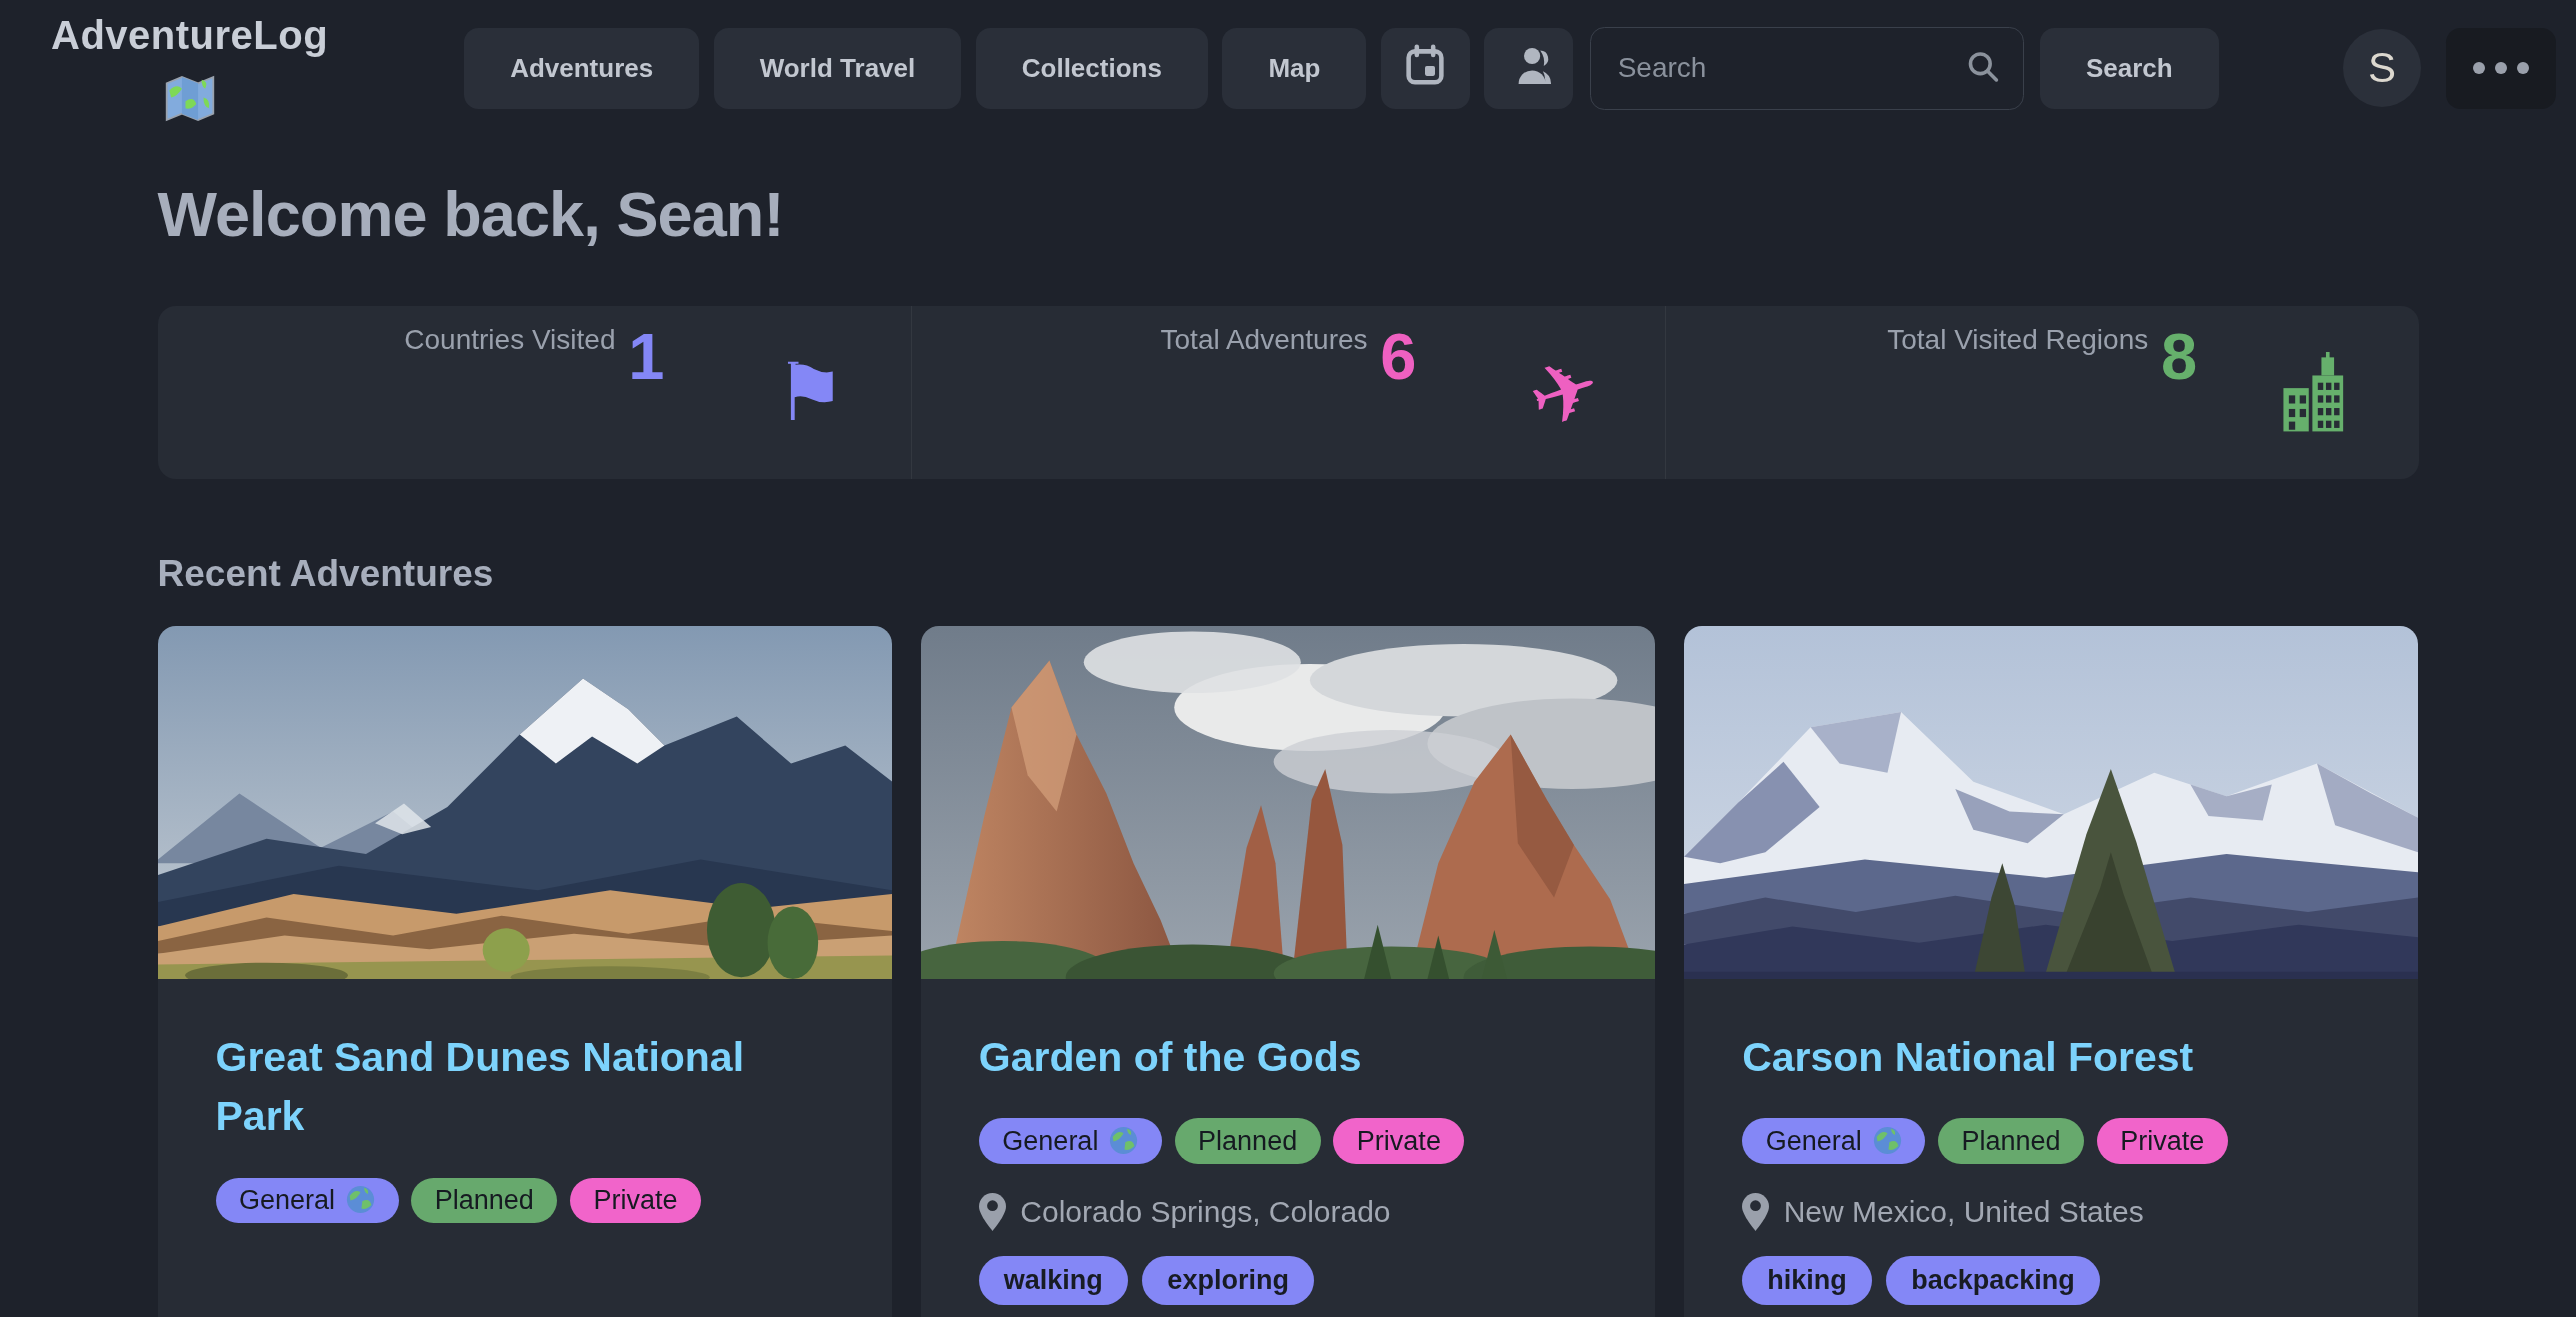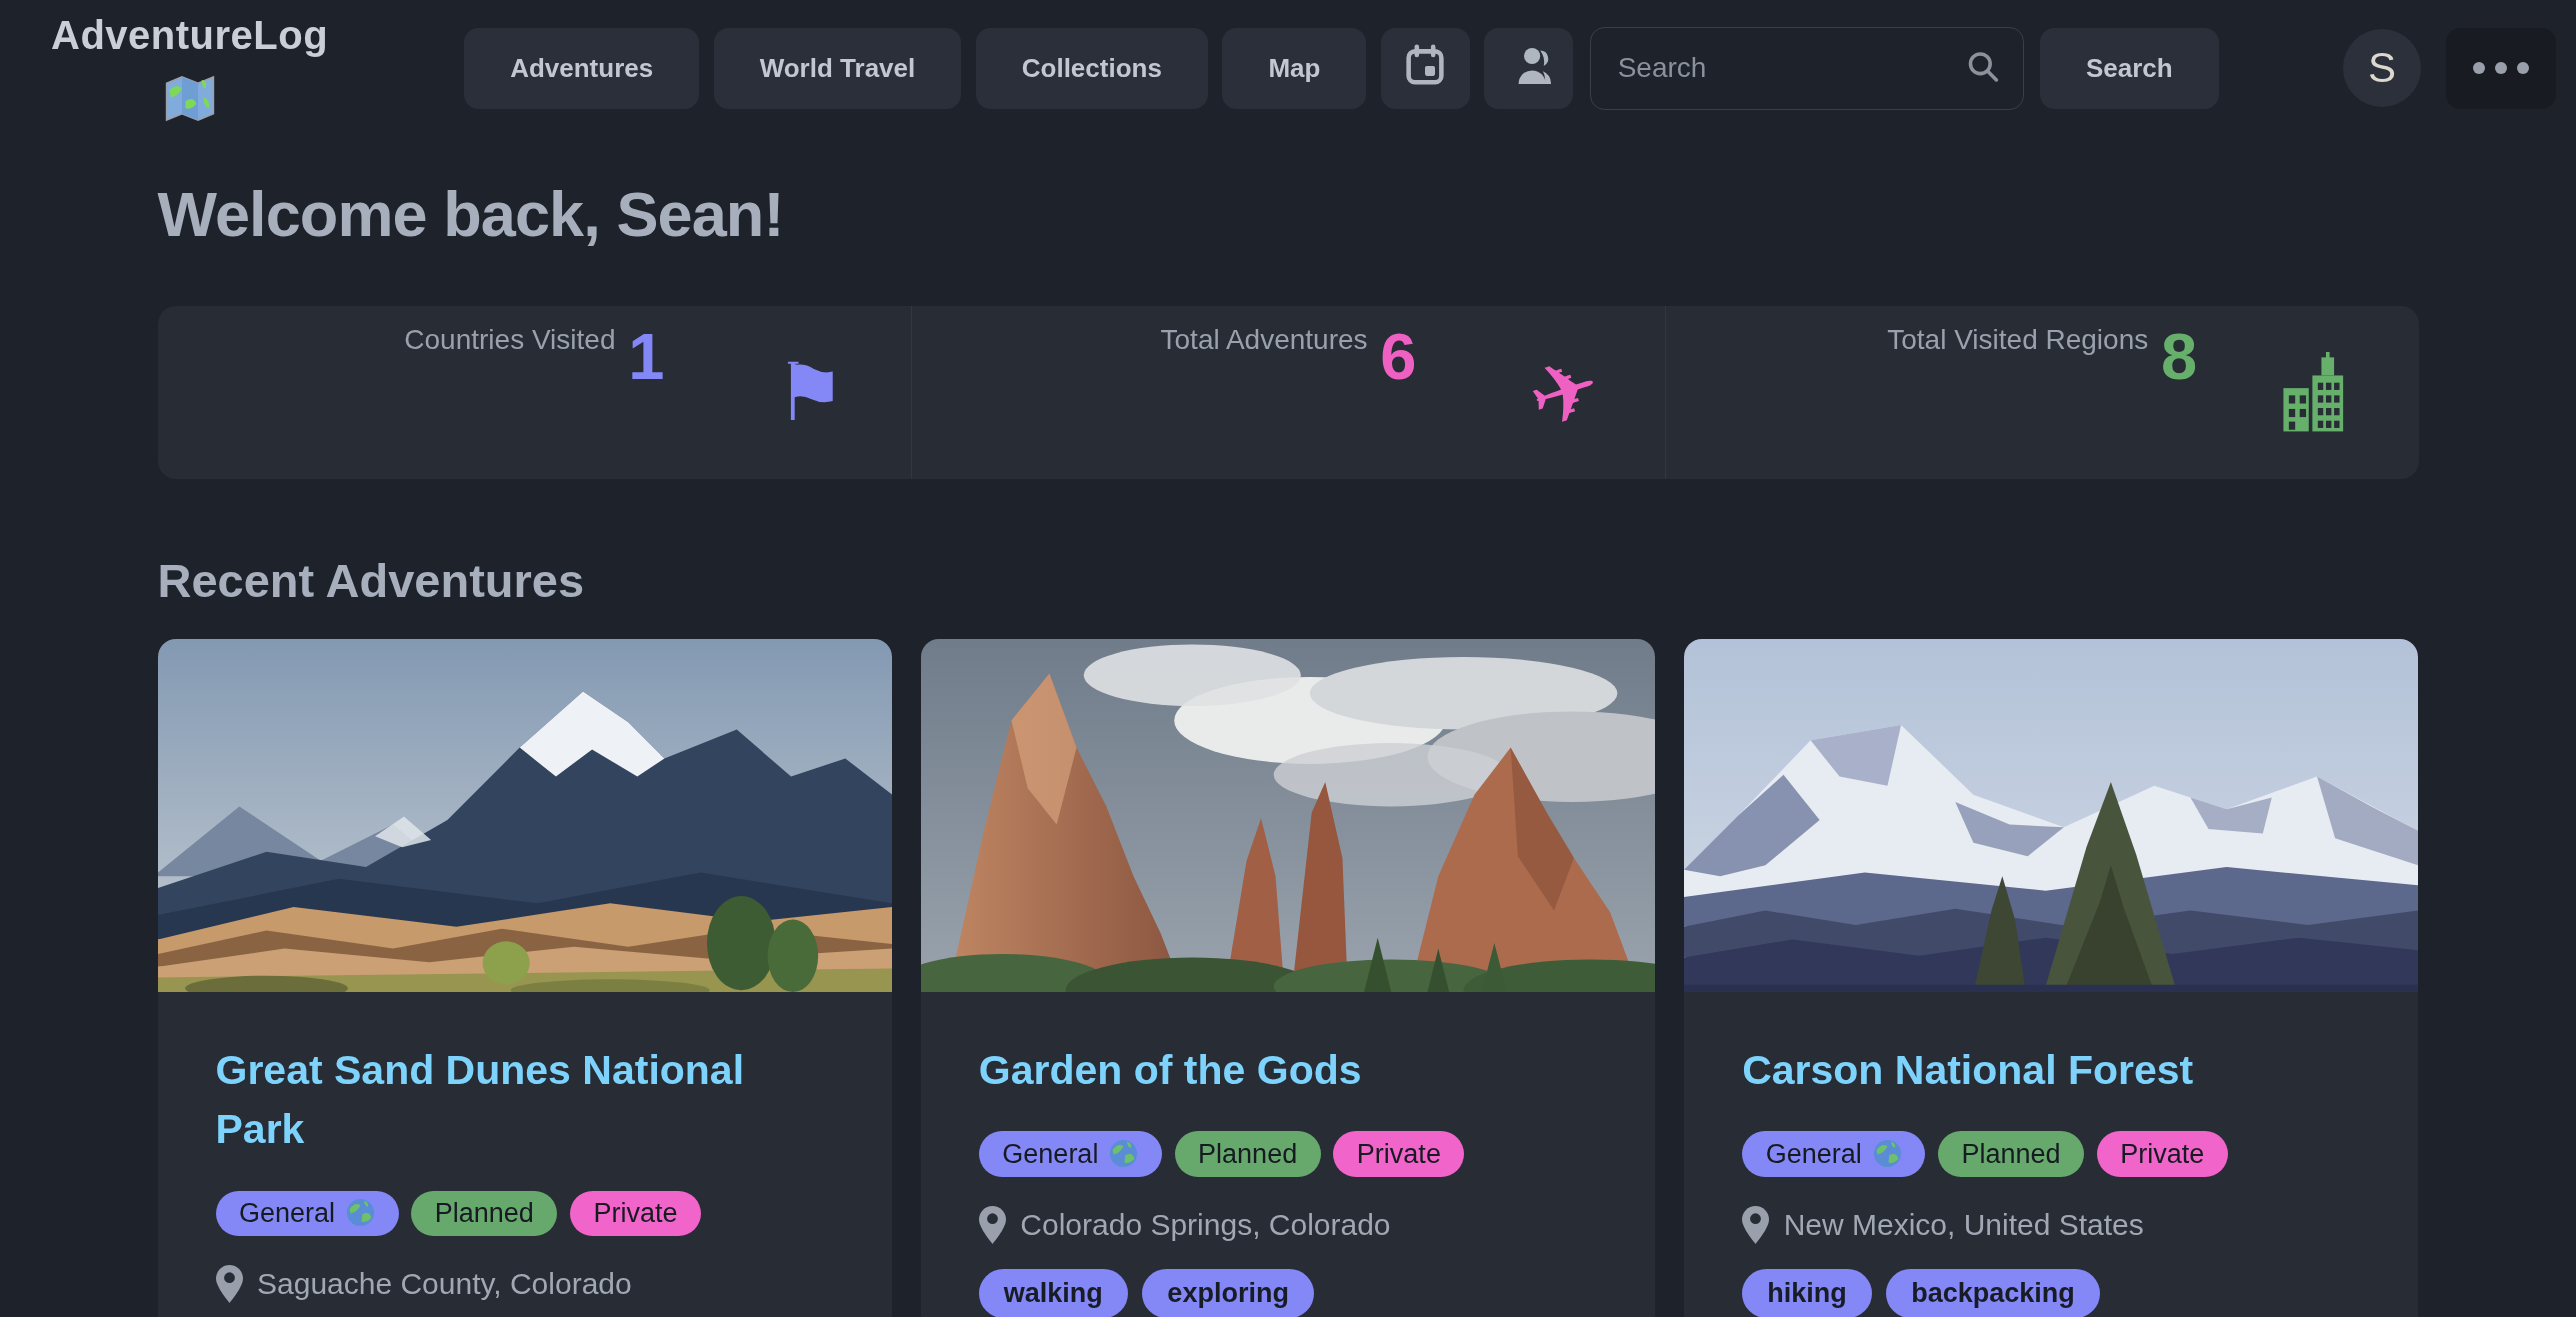--- a/index.html
+++ b/index.html
@@ -49,21 +49,21 @@
     display:grid; grid-template-columns:1fr 1fr 1fr;
   }
   .stat{ position:relative; display:flex; flex-direction:row; justify-content:center; gap:12.7px; padding:18px 58px; }
   .stat + .stat{ border-left:1.8px solid rgba(255,255,255,.06); }
   .stat-label{ font-size:28px; color:#9aa1ad; }
   .stat-value{ font-size:65px; font-weight:800; line-height:1; }
   .stat-figure{ position:absolute; right:65px; top:50%; transform:translateY(-50%); line-height:1; }
   .glyph-flag{ font-family:"DejaVu Sans",sans-serif; font-size:80px; }
   .glyph-plane{ font-family:"DejaVu Sans",sans-serif; font-size:83px; display:inline-block; transform:rotate(-18deg); }
   
-  h2.section{ margin-top:74px; font-size:47px; font-weight:600; color:#a7aebc; }
+  h2.section{ margin-top:74px; font-size:37px; font-weight:600; color:#a7aebc; }
   .cards{ margin-top:31px; display:grid; grid-template-columns:repeat(3,1fr); gap:29px; }
   .card{ background:#272c35; border-radius:18px; overflow:hidden; cursor:pointer; }
   .card-photo{ height:353px; }
   .card-photo svg{ display:block; width:100%; height:353px; }
   .card-body{ padding:49px 58px 58px; min-height:434px; }
   .card-title{ font-size:41px; font-weight:600; line-height:1.45; color:#7dd3fc; }
   .badge-row{ display:flex; gap:12.7px; margin-top:31px; }
   .badge{
     display:inline-flex; align-items:flex-start; gap:11px; border-radius:904px; padding:7.2px 23.5px;
     font-size:27px; color:#161a21; white-space:nowrap;
@@ -233,27 +233,20 @@
             <svg width="29" height="29" viewBox="0 0 32 32">
                 <circle cx="16" cy="16" r="15" fill="#5b8dd6"></circle>
                 <path d="M4,12 Q10,4 16,8 Q12,16 5,17 Z" fill="#6fc06a"></path>
                 <path d="M18,18 Q26,14 28,22 Q22,28 17,26 Z" fill="#6fc06a"></path>
                 <path d="M20,3 Q26,5 24,10 Q20,8 20,3 Z" fill="#6fc06a"></path>
               </svg>
           </span>
           <span class="badge badge-planned">Planned</span>
           <span class="badge badge-private">Private</span>
         </div>
-        <div class="loc-row">
-          <svg width="27" height="38" viewBox="0 0 30 42">
-              <path d="M15,0 C6.7,0 0,6.7 0,15 C0,25 15,42 15,42 S30,25 30,15 C30,6.7 23.3,0 15,0 Z" fill="#9aa0ab"></path>
-              <circle cx="15" cy="14" r="6" fill="#272c35"></circle>
-            </svg>
-          <span class="loc-text">Saguache County, Colorado</span>
-        </div>
 
       </div>
     </article>
 
     <article class="card">
       <div class="card-photo">
         <svg viewBox="0 0 812 390" preserveAspectRatio="none">
           <defs>
             <linearGradient id="sky2" x1="0" y1="0" x2="0" y2="1">
               <stop offset="0" stop-color="#707c8a"></stop>

